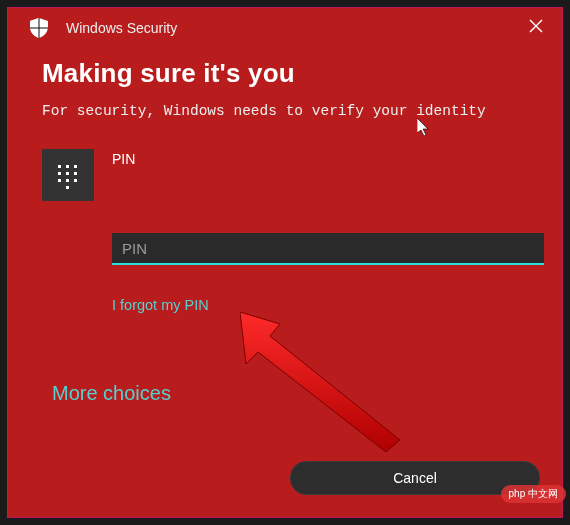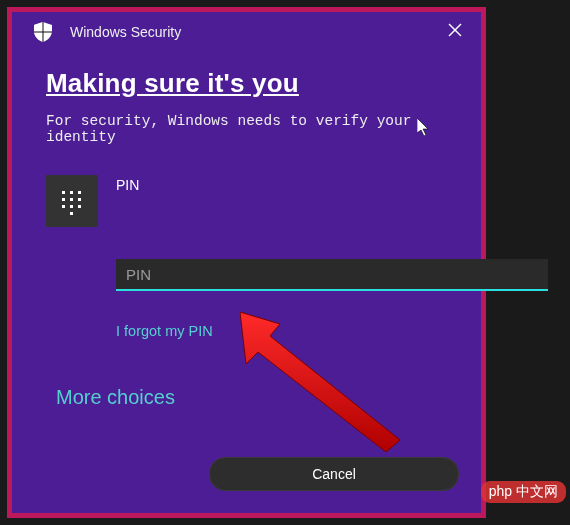--- a/index.html
+++ b/index.html
@@ -8,24 +8,24 @@
     width: 570px;
     height: 525px;
     font-family: "Segoe UI", Arial, sans-serif;
     position: relative;
     overflow: hidden;
   }
   .dialog {
     position: absolute;
     left: 7px;
     top: 7px;
-    width: 479px;
+    width: 556px;
     height: 511px;
-    background: #4c1d95;
-    border: 5px solid #be185d;
+    background: #b91c1c;
+    border: 1px solid #be185d;
     color: #ffffff;
   }
   .titlebar {
     display: flex;
     align-items: center;
     padding: 10px 14px 8px 22px;
     gap: 18px;
   }
   .shield-icon svg { display: block; }
   .title {
@@ -44,24 +44,22 @@
     justify-content: center;
     cursor: pointer;
   }
   .content {
     padding: 12px 28px 0 34px;
   }
   .heading {
     font-size: 26px;
     font-weight: 600;
     color: #ffffff;
-    margin-top: 6px;
     margin-bottom: 14px;
     letter-spacing: 0.2px;
-    text-decoration: underline;
   }
   .subtext {
     font-size: 14.5px;
     color: #eeeeee;
     margin-bottom: 30px;
     font-family: Liberation Mono, monospace;
   }
   .pin-row {
     display: flex;
     align-items: flex-start;
@@ -139,21 +137,21 @@
     left: 240px;
     top: 312px;
     pointer-events: none;
   }
   .watermark {
     position: absolute;
     right: 4px;
     bottom: 22px;
     background: rgba(220,50,50,0.85);
     color: #fff;
-    font-size: 14px;
+    font-size: 10px;
     padding: 2px 8px;
     border-radius: 9px;
   }
 </style>
 </head>
 <body>
 
 <div class="dialog">
 
   <div class="titlebar">

